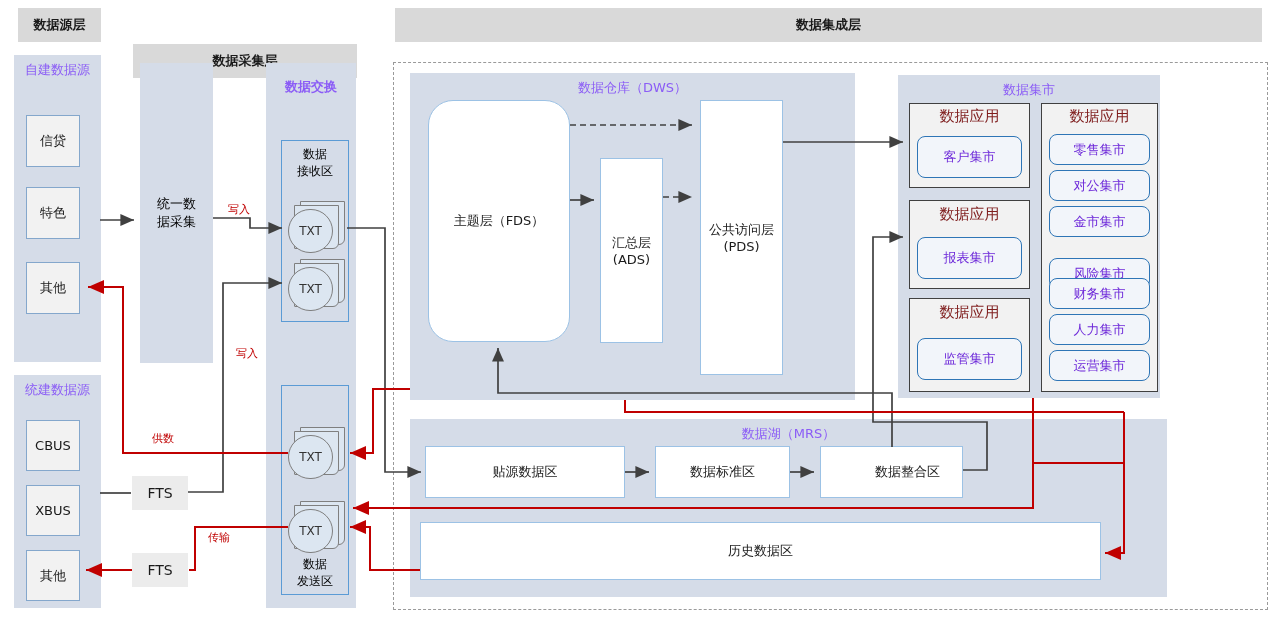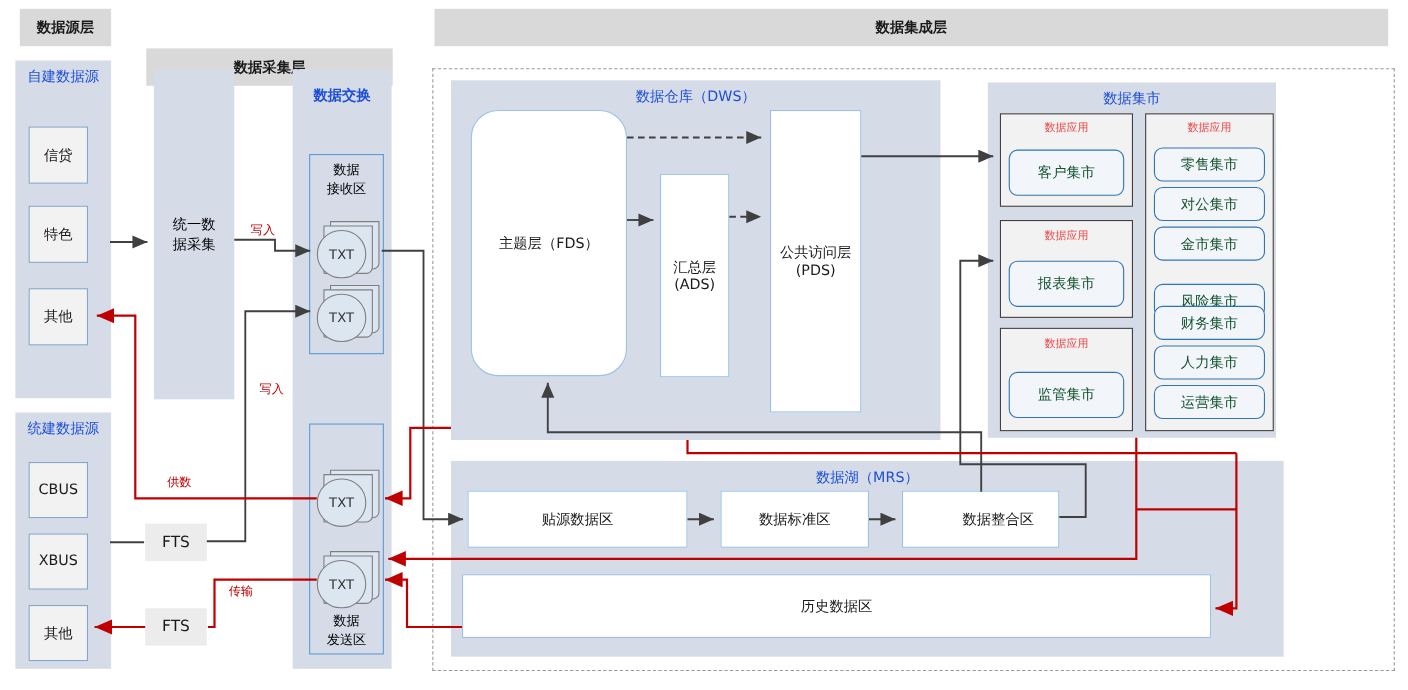--- a/index.html
+++ b/index.html
@@ -1,31 +1,31 @@
 <!DOCTYPE html>
 <html><head>
 <meta charset="utf-8">
 <style>
   html,body{margin:0;padding:0;background:#fff;font-family:"DejaVu Sans","Liberation Sans",sans-serif;}
   #stage{position:relative;width:1280px;height:627px;background:#fff;overflow:hidden;}
   .abs{position:absolute;box-sizing:border-box;}
   .hdr{background:#d9d9d9;display:flex;align-items:center;justify-content:center;
        font-size:13px;font-weight:bold;color:#1a1a1a;}
   .container{background:#d5dce8;}
-  .ctitle{display:flex;align-items:flex-start;justify-content:center;font-size:13px;color:#1d4ed8;}
+  .ctitle{display:flex;align-items:flex-start;justify-content:center;font-size:13px;color:#8b5cf6;}
   .ctitle-b{font-weight:bold;text-align:center;}
   .cbox{background:#f2f2f2;border:1px solid #84a7cc;display:flex;align-items:center;
         justify-content:center;font-size:13px;color:#1a1a1a;}
   .wbox{background:#ffffff;border:1px solid #9cc2e5;display:flex;align-items:center;
         justify-content:center;font-size:13px;color:#1a1a1a;text-align:center;}
   .zonebox{background:transparent;border:1.3px solid #5b9bd5;}
   .appbox{background:#f2f2f2;border:1.5px solid #404040;}
-  .apptitle{display:flex;align-items:center;justify-content:center;font-size:10px;color:#ef4444;}
+  .apptitle{display:flex;align-items:center;justify-content:center;font-size:15px;color:#7f1d1d;}
   .rbox{background:#f2f5fa;border:1.3px solid #2e75b6;border-radius:8px;display:flex;
-        align-items:center;justify-content:center;font-size:13px;color:#14532d;}
+        align-items:center;justify-content:center;font-size:13px;color:#6d28d9;}
   .ftsbox{background:#ececec;display:flex;align-items:center;justify-content:center;
           font-size:14px;color:#1a1a1a;}
   .dashedc{border:1.3px dashed #9a9a9a;background:transparent;}
   .pre{white-space:pre-line;text-align:center;}
   .flexc{display:flex;align-items:center;justify-content:center;}
   .elabel{position:absolute;font-size:11px;color:#c00000;z-index:60;}
   .txt{position:absolute;width:60px;height:53px;z-index:20;}
   .txt .p{position:absolute;width:45px;height:44px;background:#dce6f1;border:1.5px solid #7f7f7f;
           border-radius:0 0 6px 1px;box-sizing:border-box;}
   .txt .p3{left:12px;top:0;}

